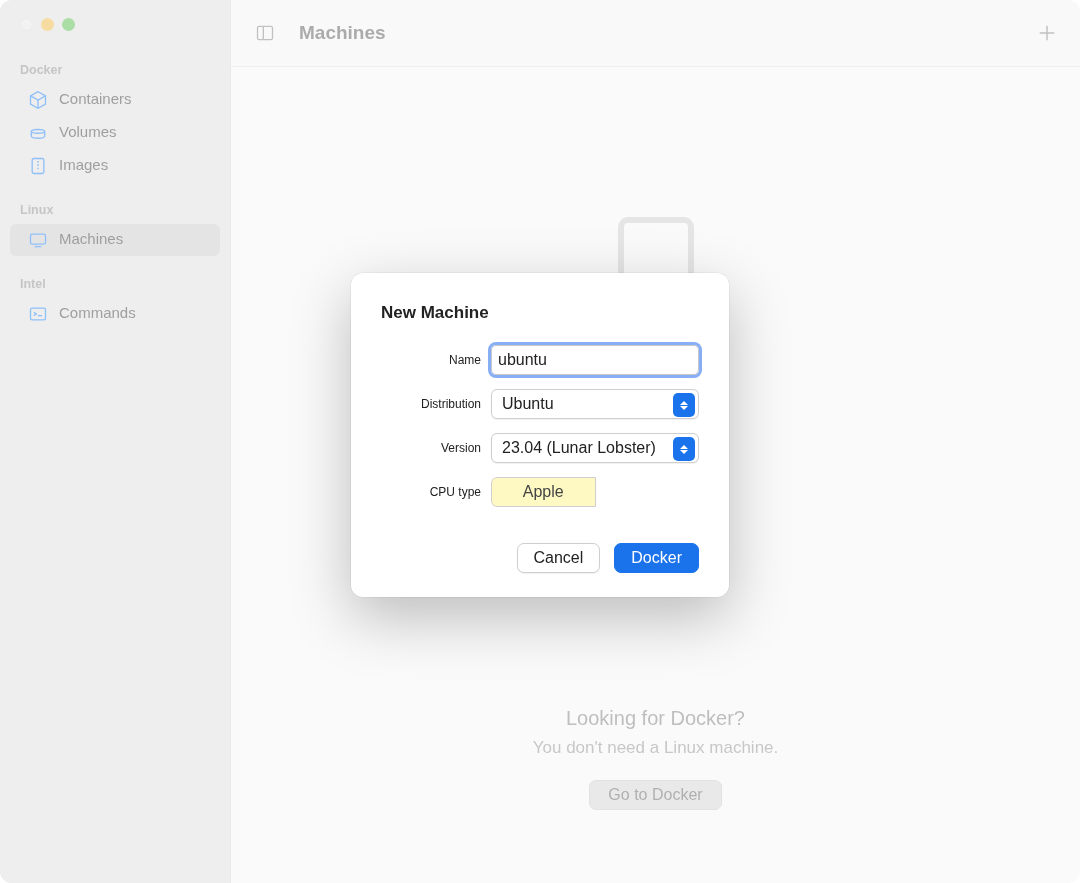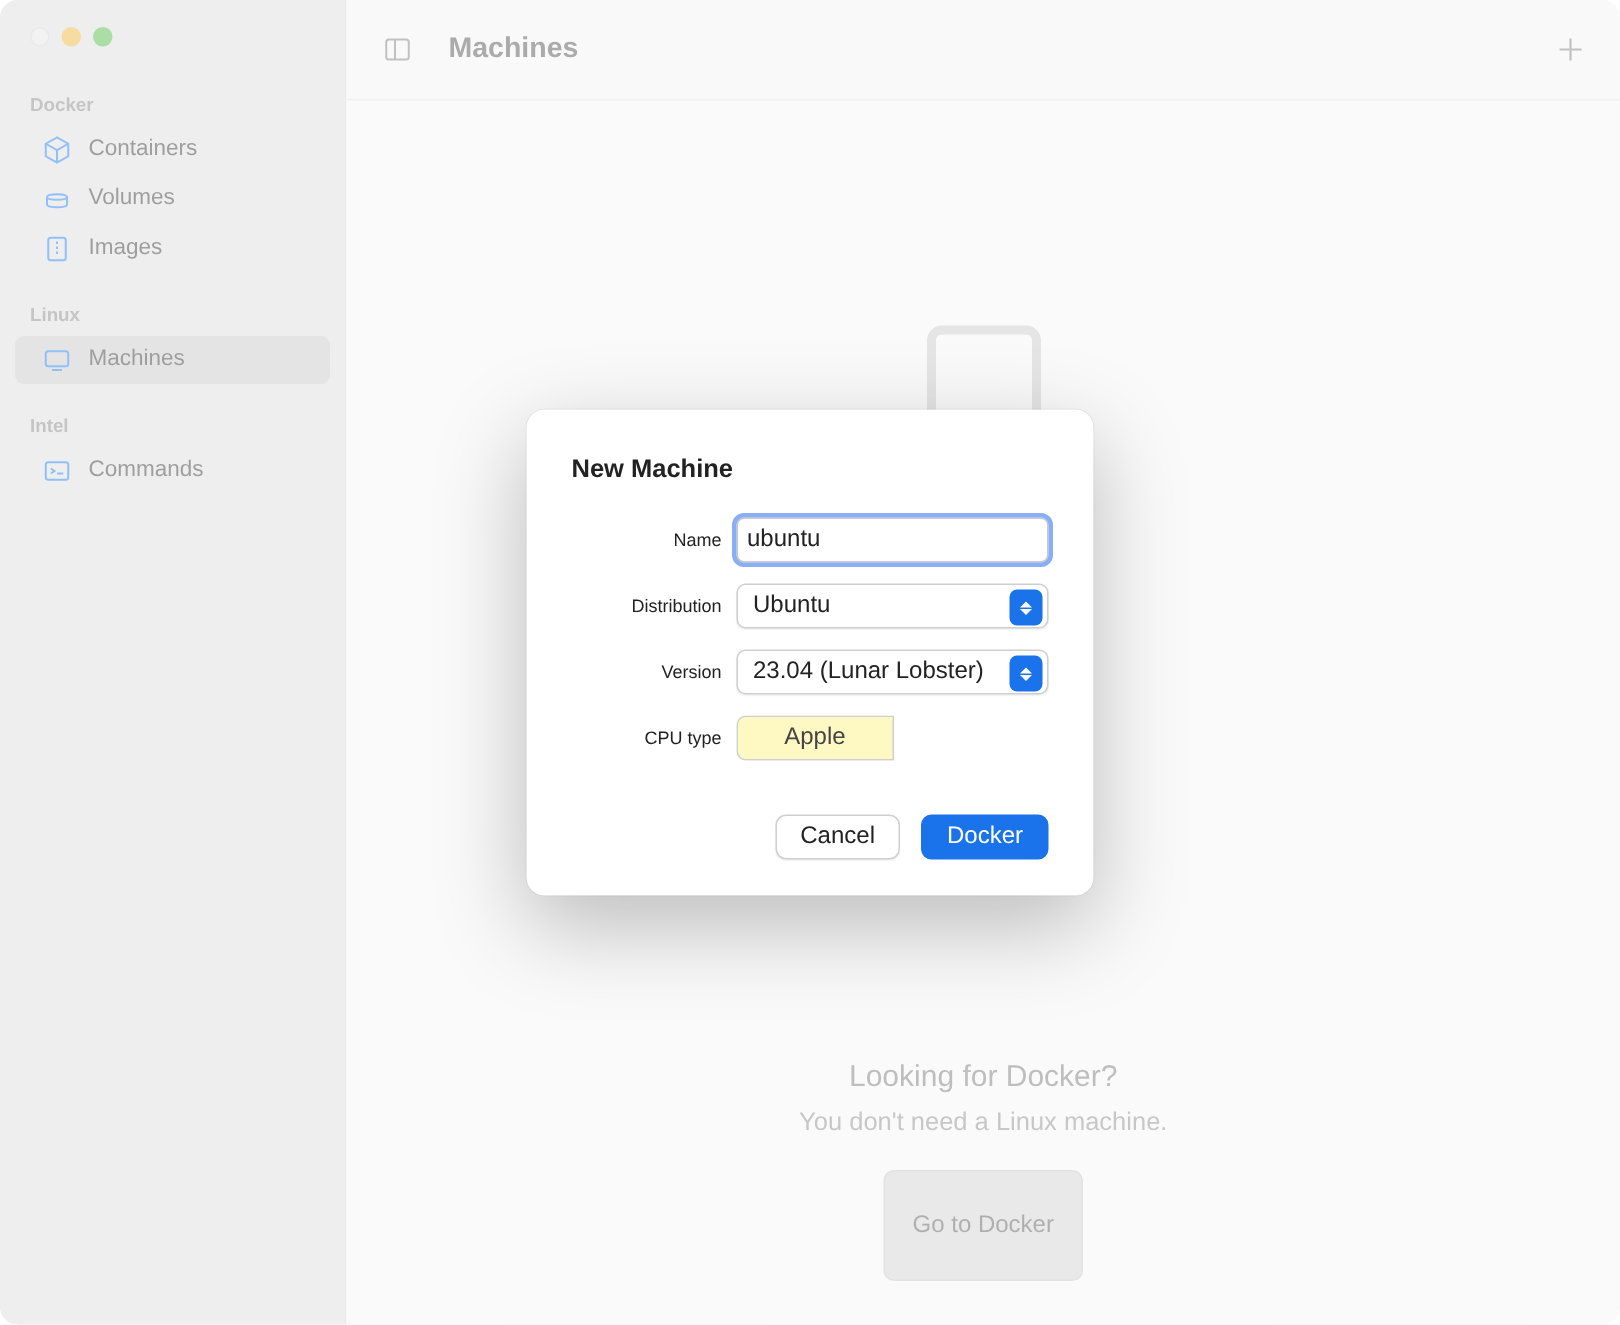--- a/index.html
+++ b/index.html
@@ -103,21 +103,21 @@
     position: absolute;
     top: 640px;
     display: flex; flex-direction: column; align-items: center;
   }
   .empty-lower .q { font-size: 20px; font-weight: 400; color: #7a7a7a; margin-bottom: 8px; }
   .empty-lower .sub { font-size: 17px; color: #8e8e8e; margin-bottom: 22px; }
   .goto-btn {
     background: #dadada;
     color: #5a5a5a;
     font-size: 16px;
-    padding: 27px 18px;
+    padding: 5px 18px;
     border-radius: 7px;
     border: 0.5px solid #cacaca;
   }
 
   
   .overlay {
     position: absolute; inset: 0;
     background: rgba(245,245,245,0.55);
     display: flex; align-items: flex-start; justify-content: center;
   }

